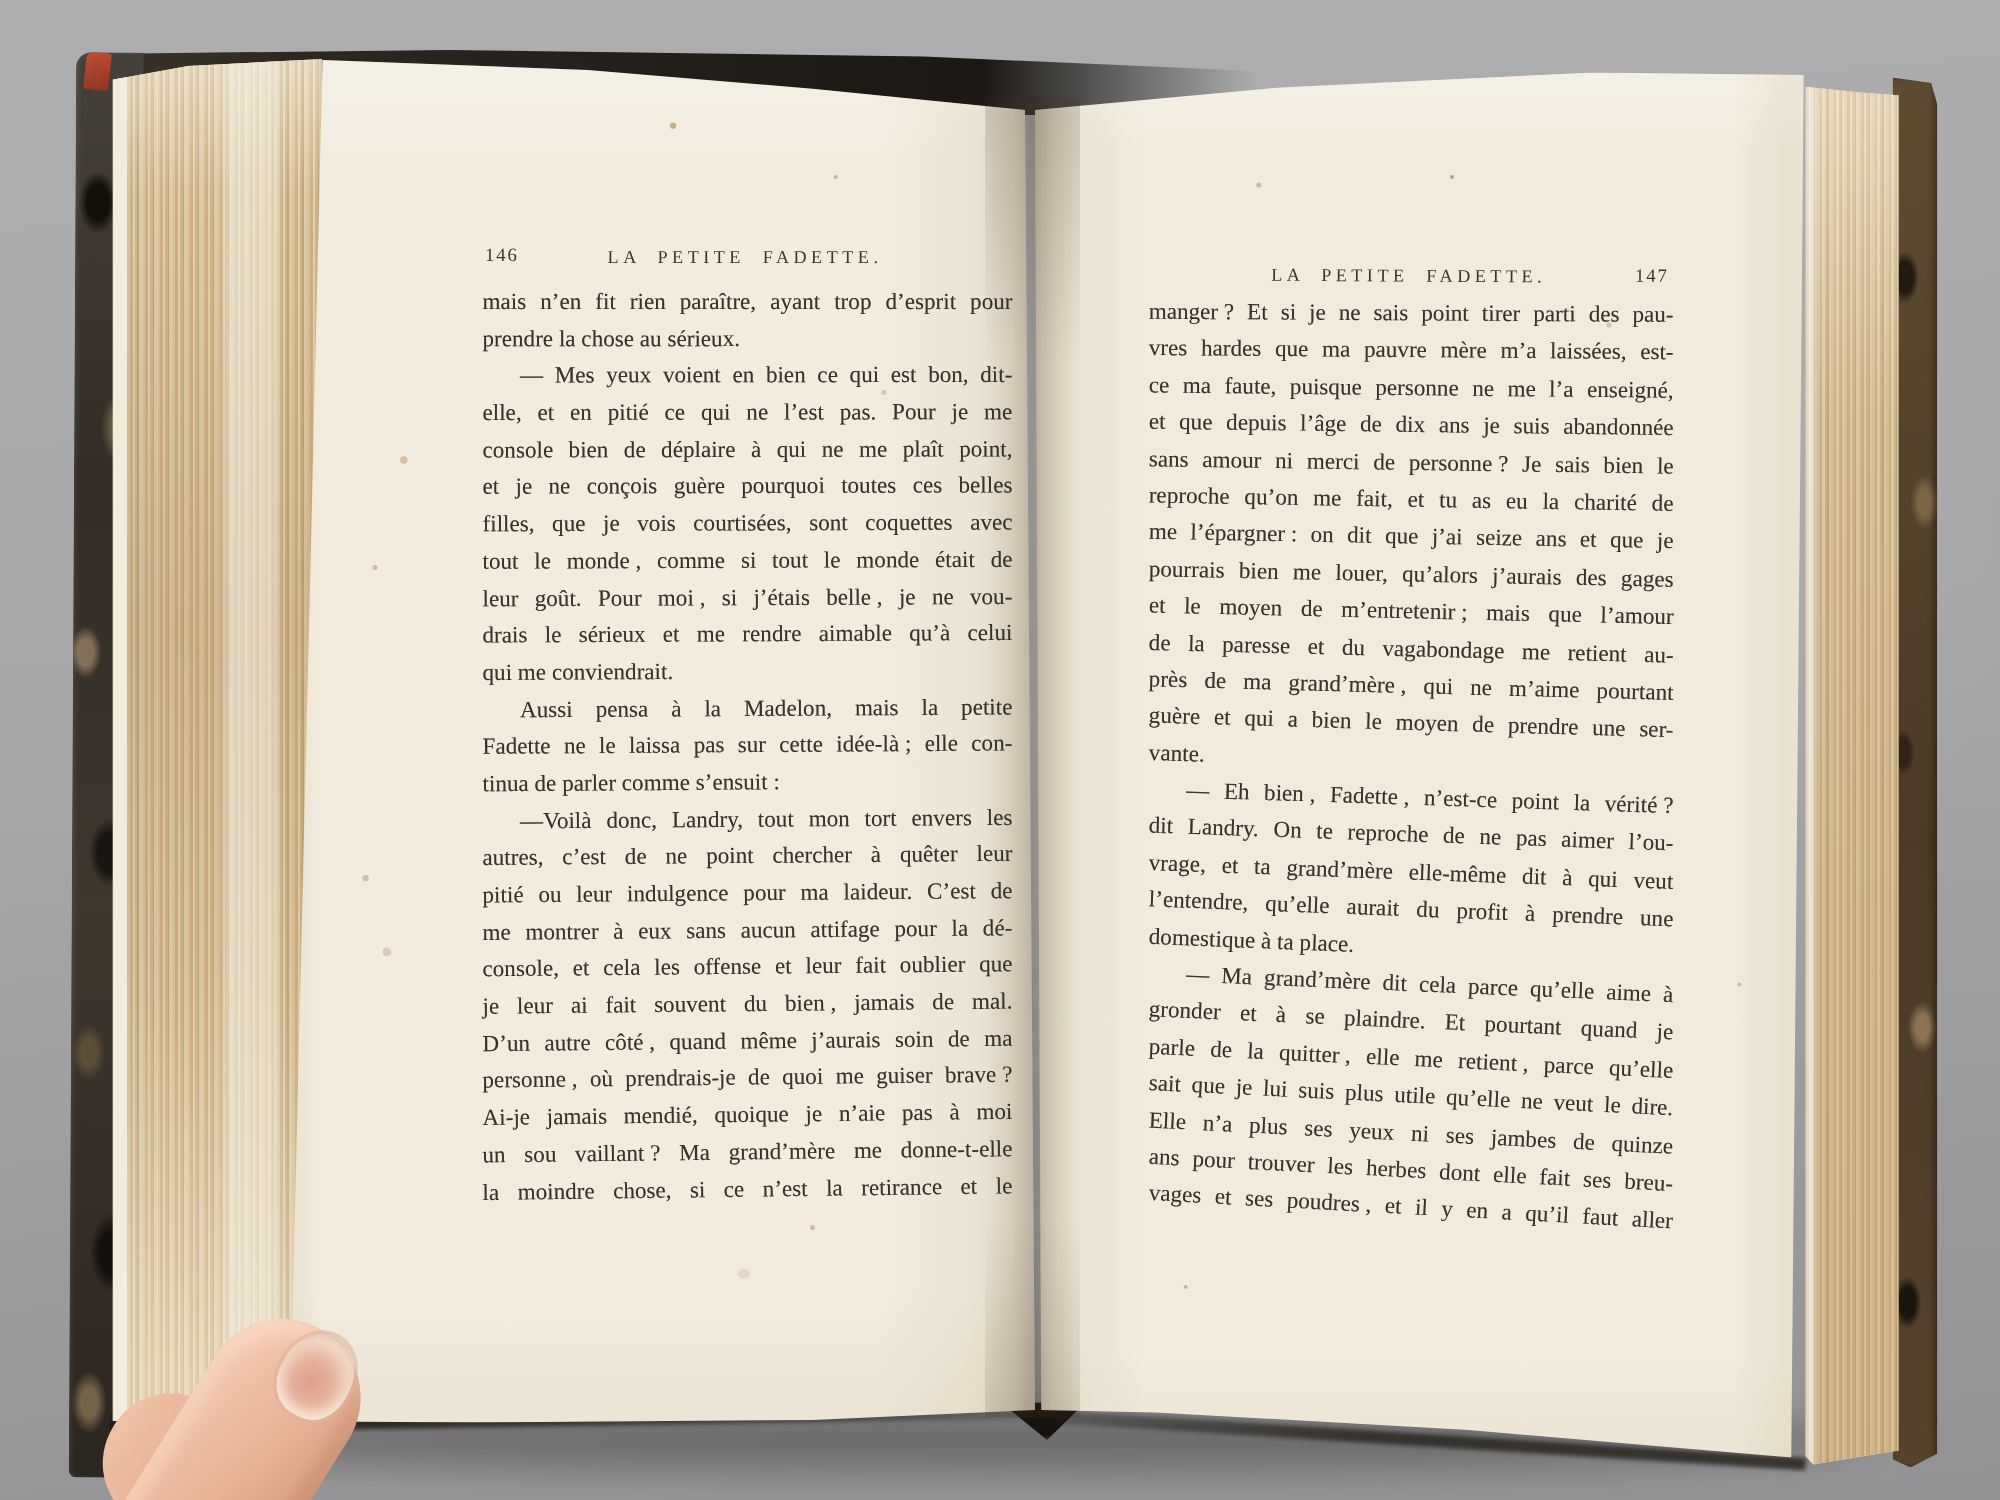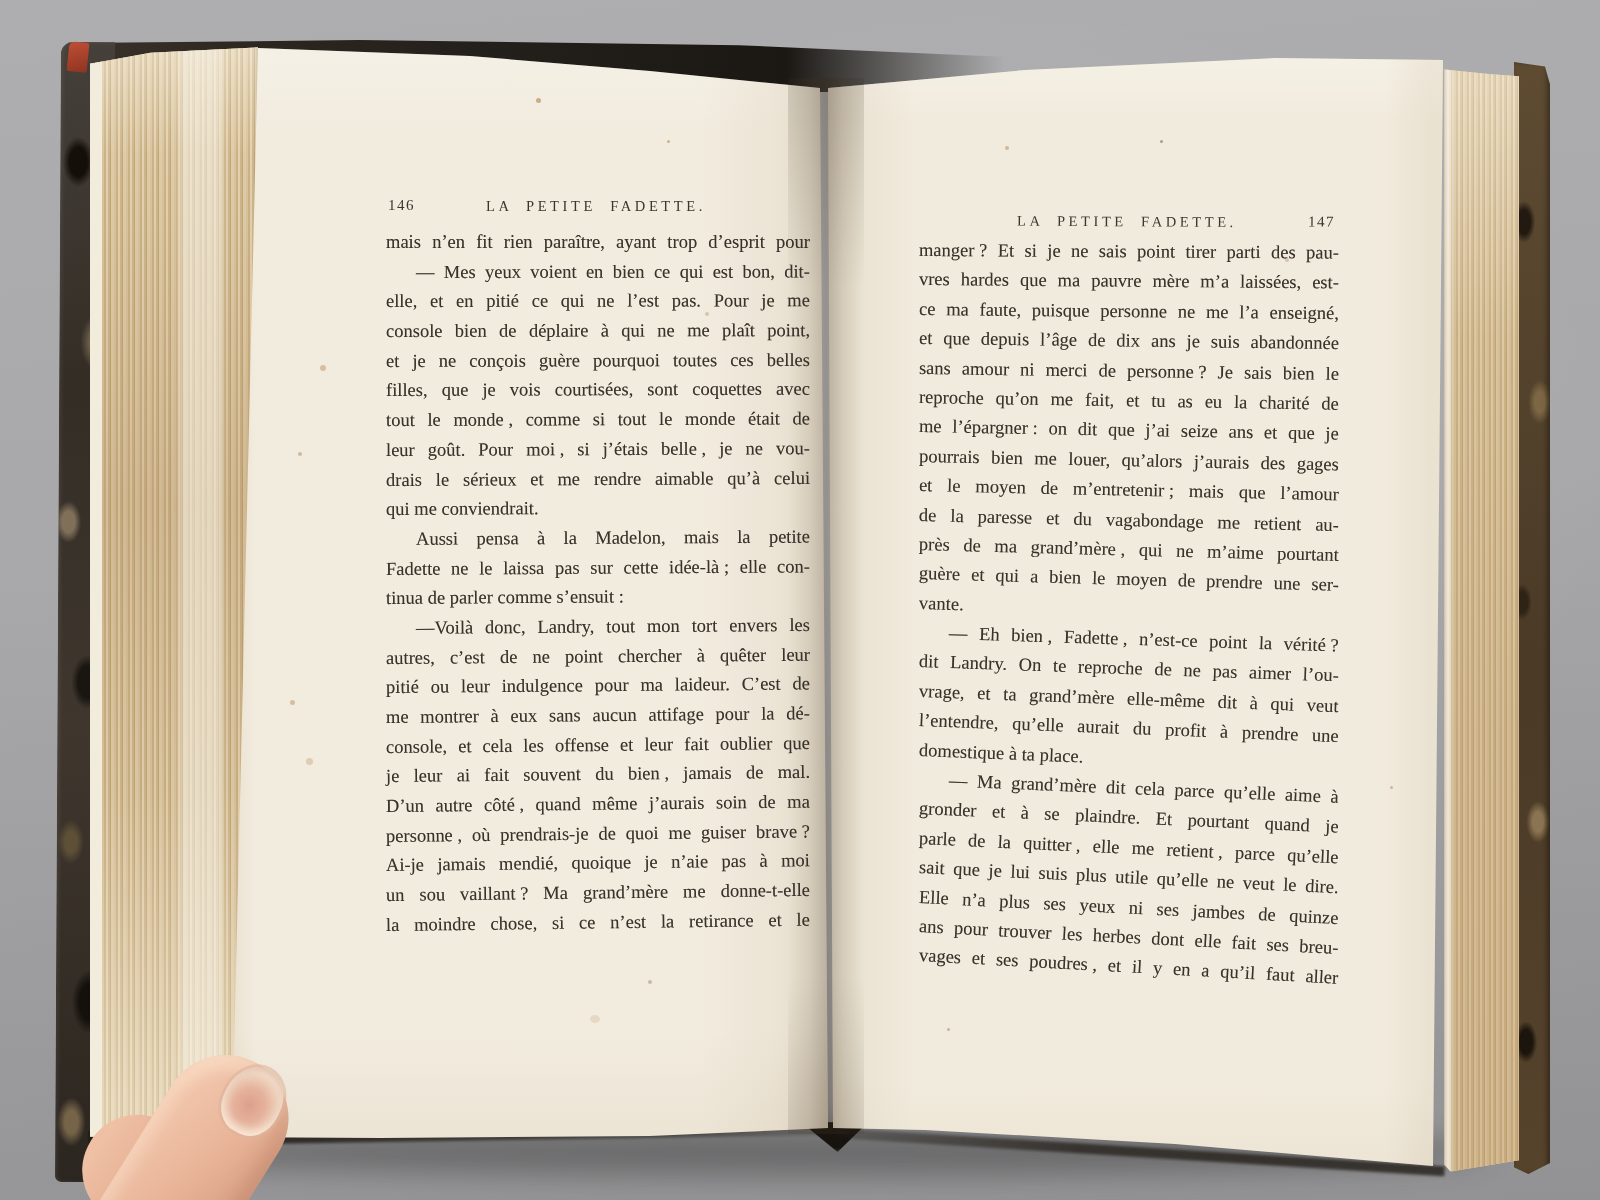--- a/index.html
+++ b/index.html
@@ -146,20 +146,21 @@
             <span>mais</span>
             <span>n’en</span>
             <span>fit</span>
             <span>rien</span>
             <span>paraître,</span>
             <span>ayant</span>
             <span>trop</span>
             <span>d’esprit</span>
             <span>pour</span>
           </div>
+          <div class="line end" style="transform: rotate(-0.03deg);">prendre la chose au sérieux.</div>
           <div class="line indent" style="transform: rotate(-0.06deg);">
             <span>—</span>
             <span>Mes</span>
             <span>yeux</span>
             <span>voient</span>
             <span>en</span>
             <span>bien</span>
             <span>ce</span>
             <span>qui</span>
             <span>est</span>

